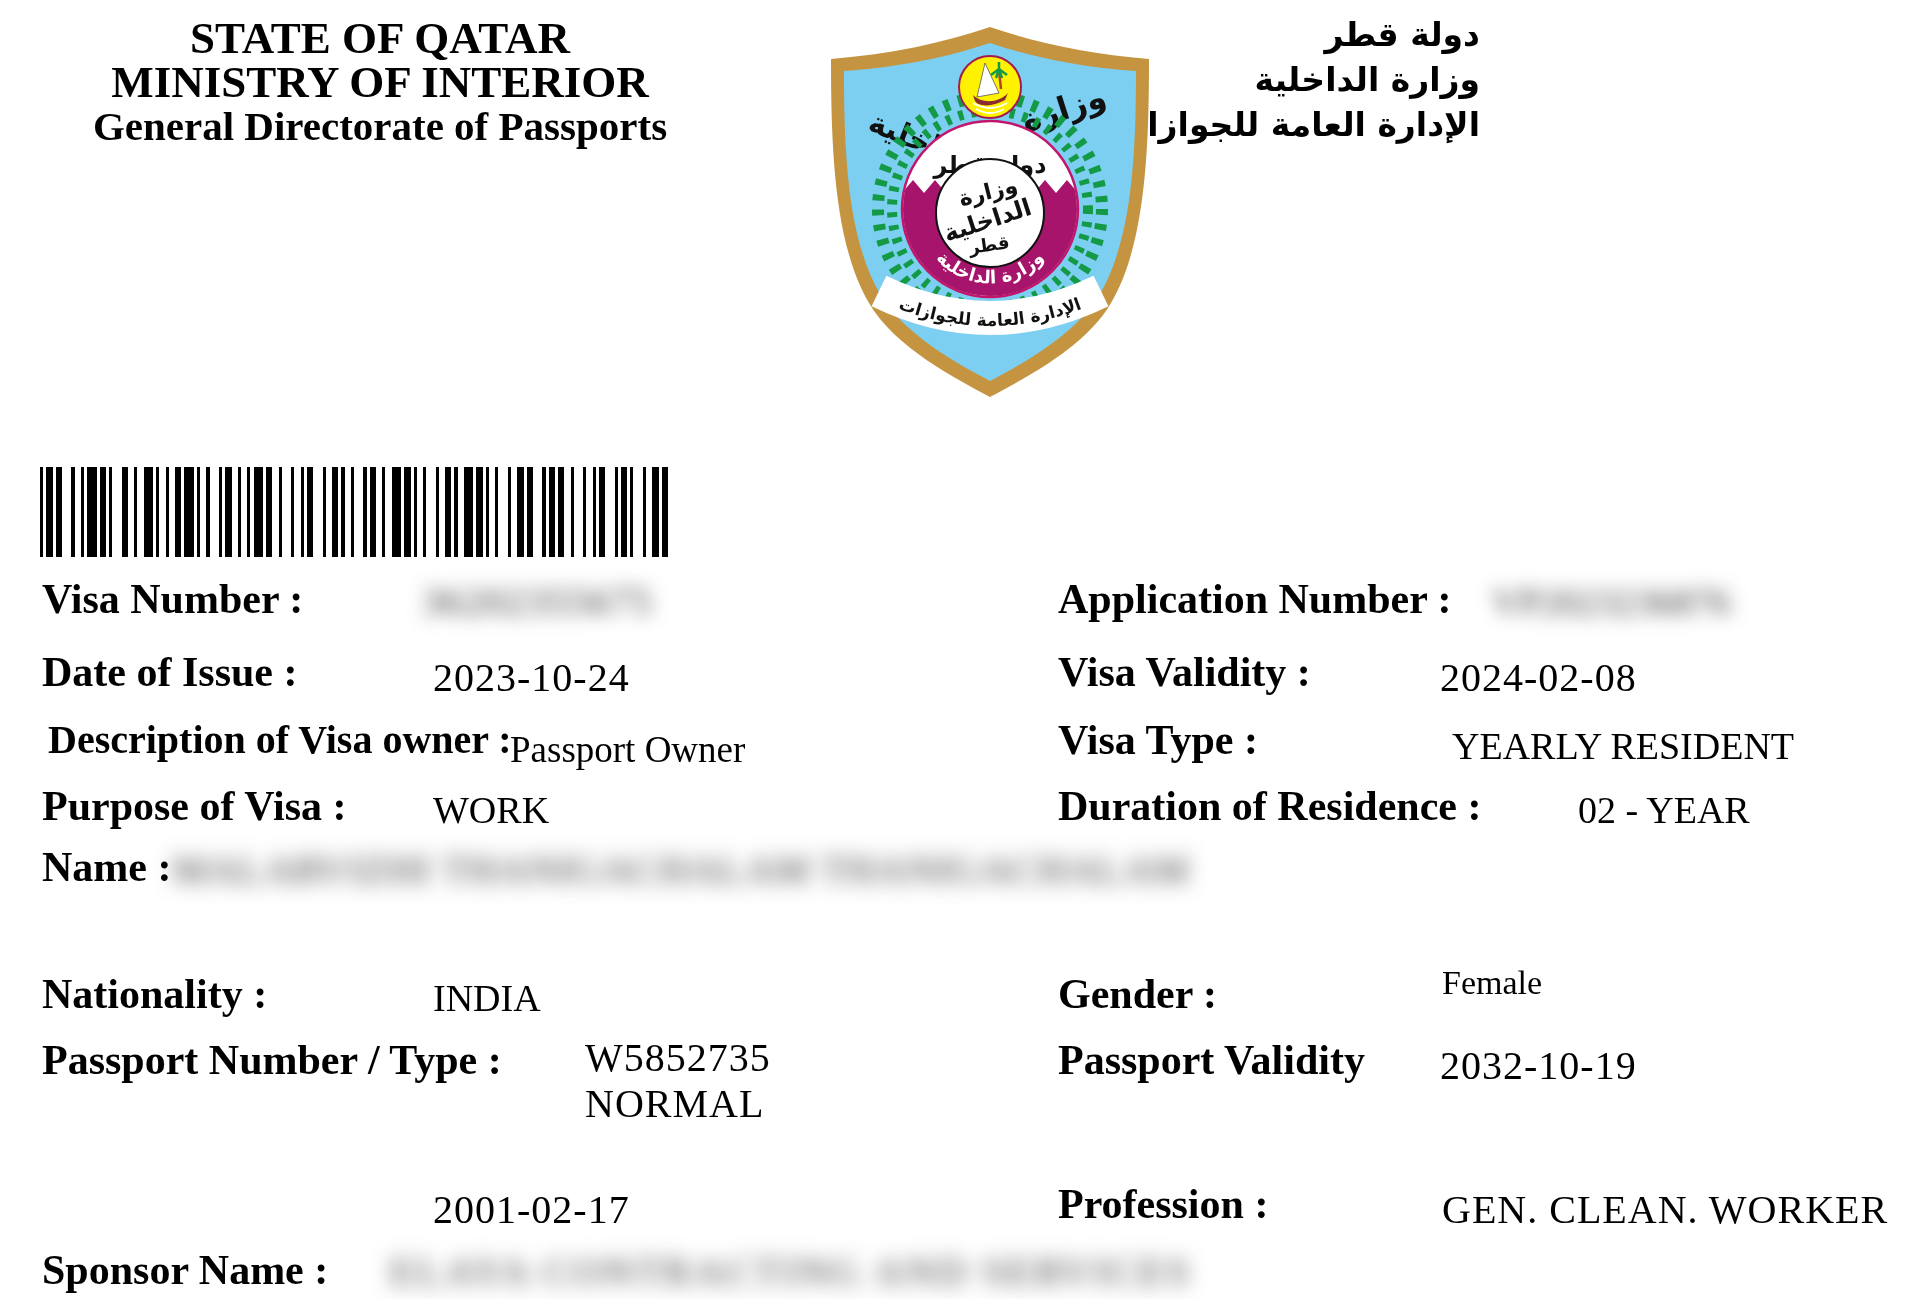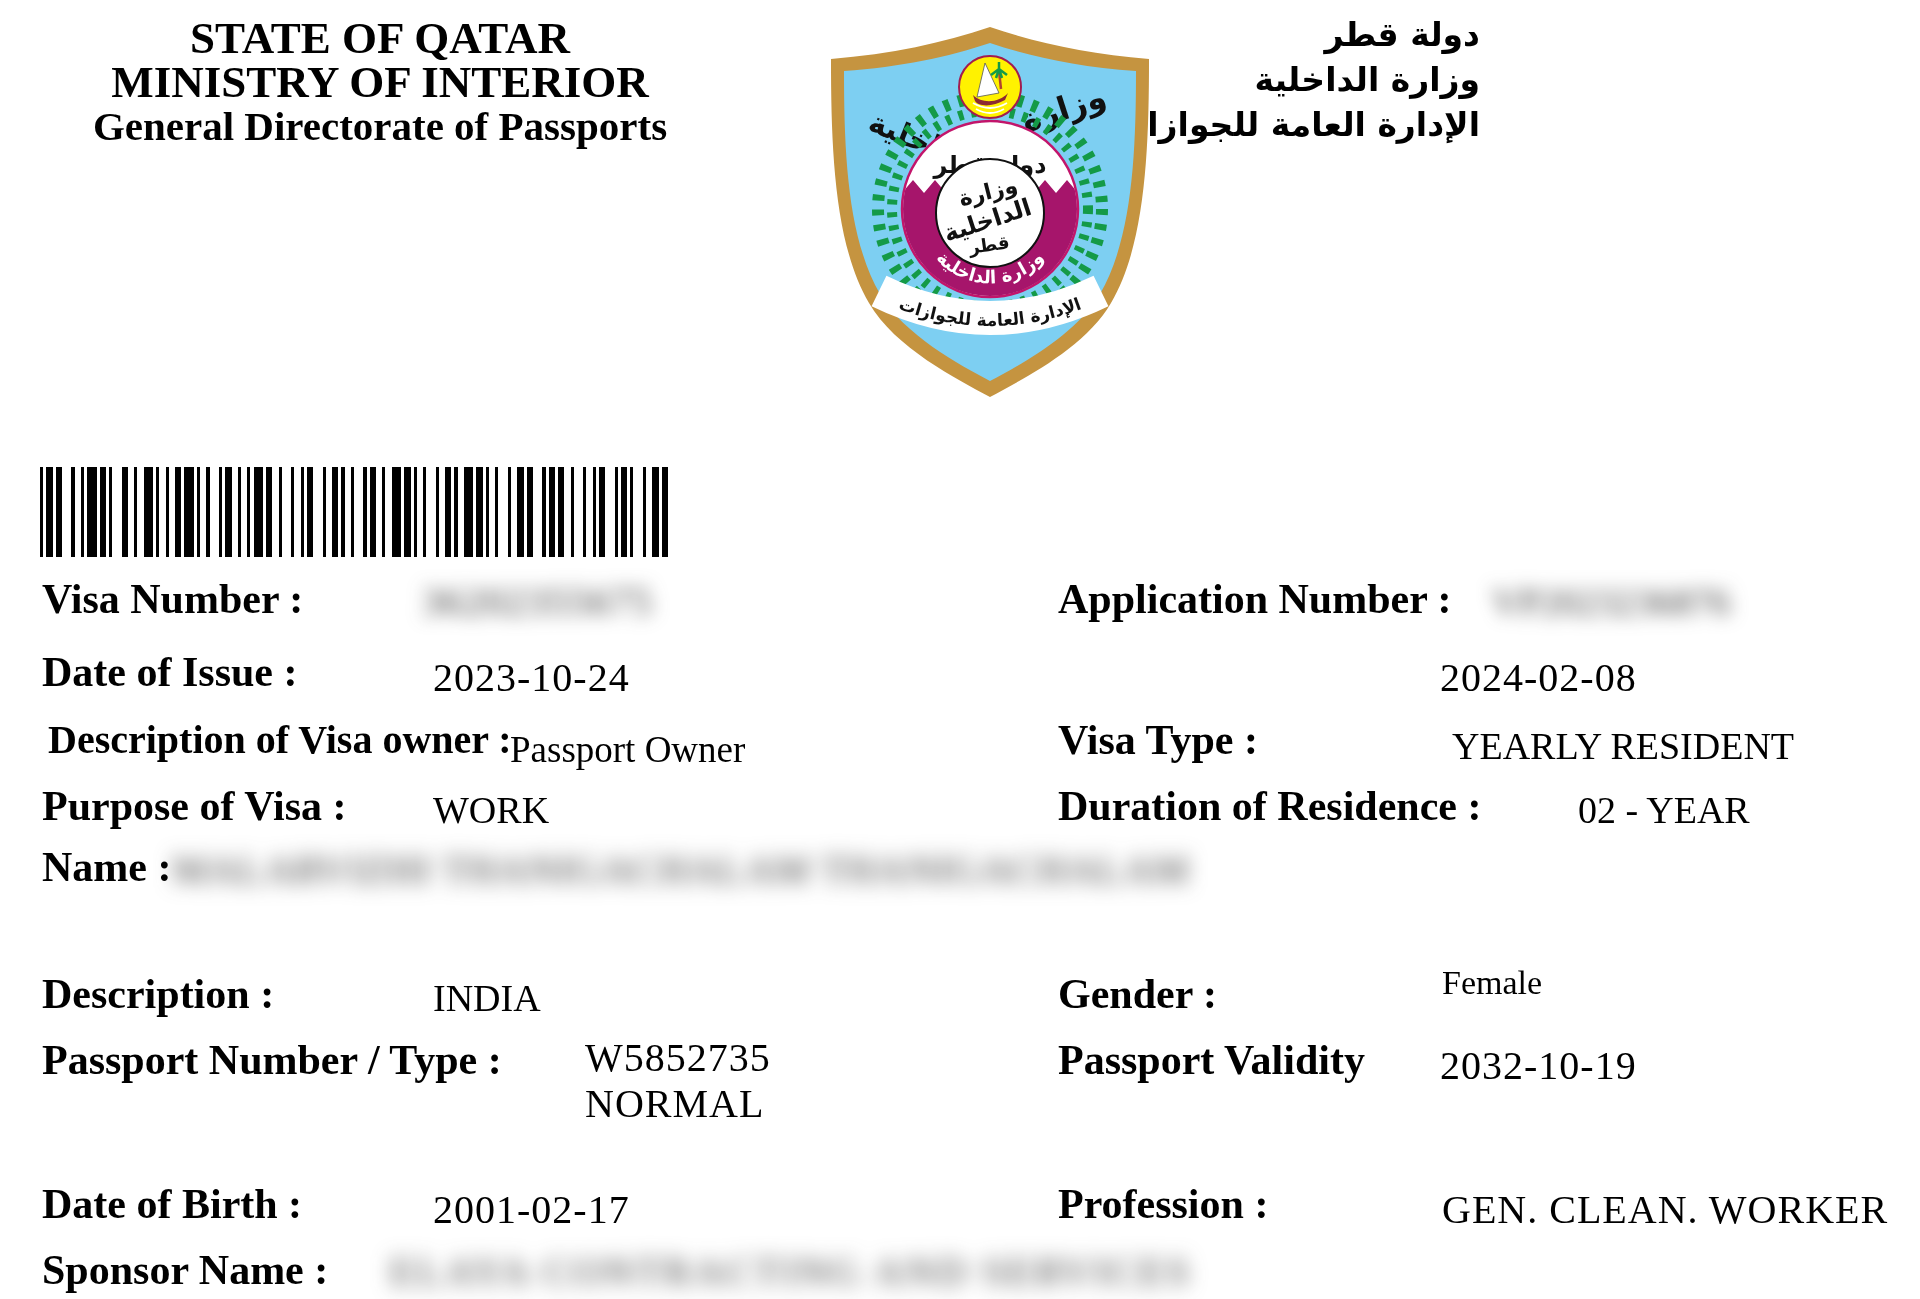--- a/index.html
+++ b/index.html
@@ -161,36 +161,36 @@
 
   <div class="lbl" style="left:48px; top:716px; font-size:40px;">Description of Visa owner :</div>
   <div class="val" style="left:470px; top:728px; font-size:37px;margin-left:40px;">Passport Owner</div>
 
   <div class="lbl" style="left:42px; top:782px;">Purpose of Visa :</div>
   <div class="val" style="left:433px; top:788px;">WORK</div>
 
   <div class="lbl" style="left:42px; top:843px;">Name :</div>
   <div class="val blurred heavy" style="left:172px; top:846px; font-size:40px; letter-spacing:1px;">MALARVIZHI THANIGACHALAM THANIGACHALAM</div>
 
-  <div class="lbl" style="left:42px; top:970px;">Description :</div>
+  <div class="lbl" style="left:42px; top:970px;">Nationality :</div>
   <div class="val" style="left:433px; top:976px;">INDIA</div>
 
   <div class="lbl" style="left:42px; top:1036px;">Passport Number / Type :</div>
   <div class="val date" style="left:585px; top:1034px;">W5852735</div>
   <div class="val date" style="left:585px; top:1080px;">NORMAL</div>
 
-  <div class="lbl" style="left:42px; top:1180px;">Date of Birth :</div>
   <div class="val date" style="left:433px; top:1186px;">2001-02-17</div>
 
   <div class="lbl" style="left:42px; top:1246px;">Sponsor Name :</div>
   <div class="val blurred heavy" style="left:390px; top:1248px; font-size:40px; letter-spacing:3px;">ELAYA CONTRACTING AND SERVICES</div>
 
   <div class="lbl" style="left:1058px; top:575px;">Application Number :</div>
   <div class="val blurred" style="left:1492px; top:580px; font-size:38px;">VP2023236876</div>
 
+  <div class="lbl" style="left:1058px; top:648px;">Visa Validity :</div>
   <div class="val date" style="left:1440px; top:654px;">2024-02-08</div>
 
   <div class="lbl" style="left:1058px; top:716px;">Visa Type :</div>
   <div class="val" style="left:1452px; top:724px;">YEARLY RESIDENT</div>
 
   <div class="lbl" style="left:1058px; top:782px;">Duration of Residence :</div>
   <div class="val" style="left:1578px; top:788px;">02 - YEAR</div>
 
   <div class="lbl" style="left:1058px; top:970px;">Gender :</div>
   <div class="val" style="left:1442px; top:964px; font-size:34px;">Female</div>

